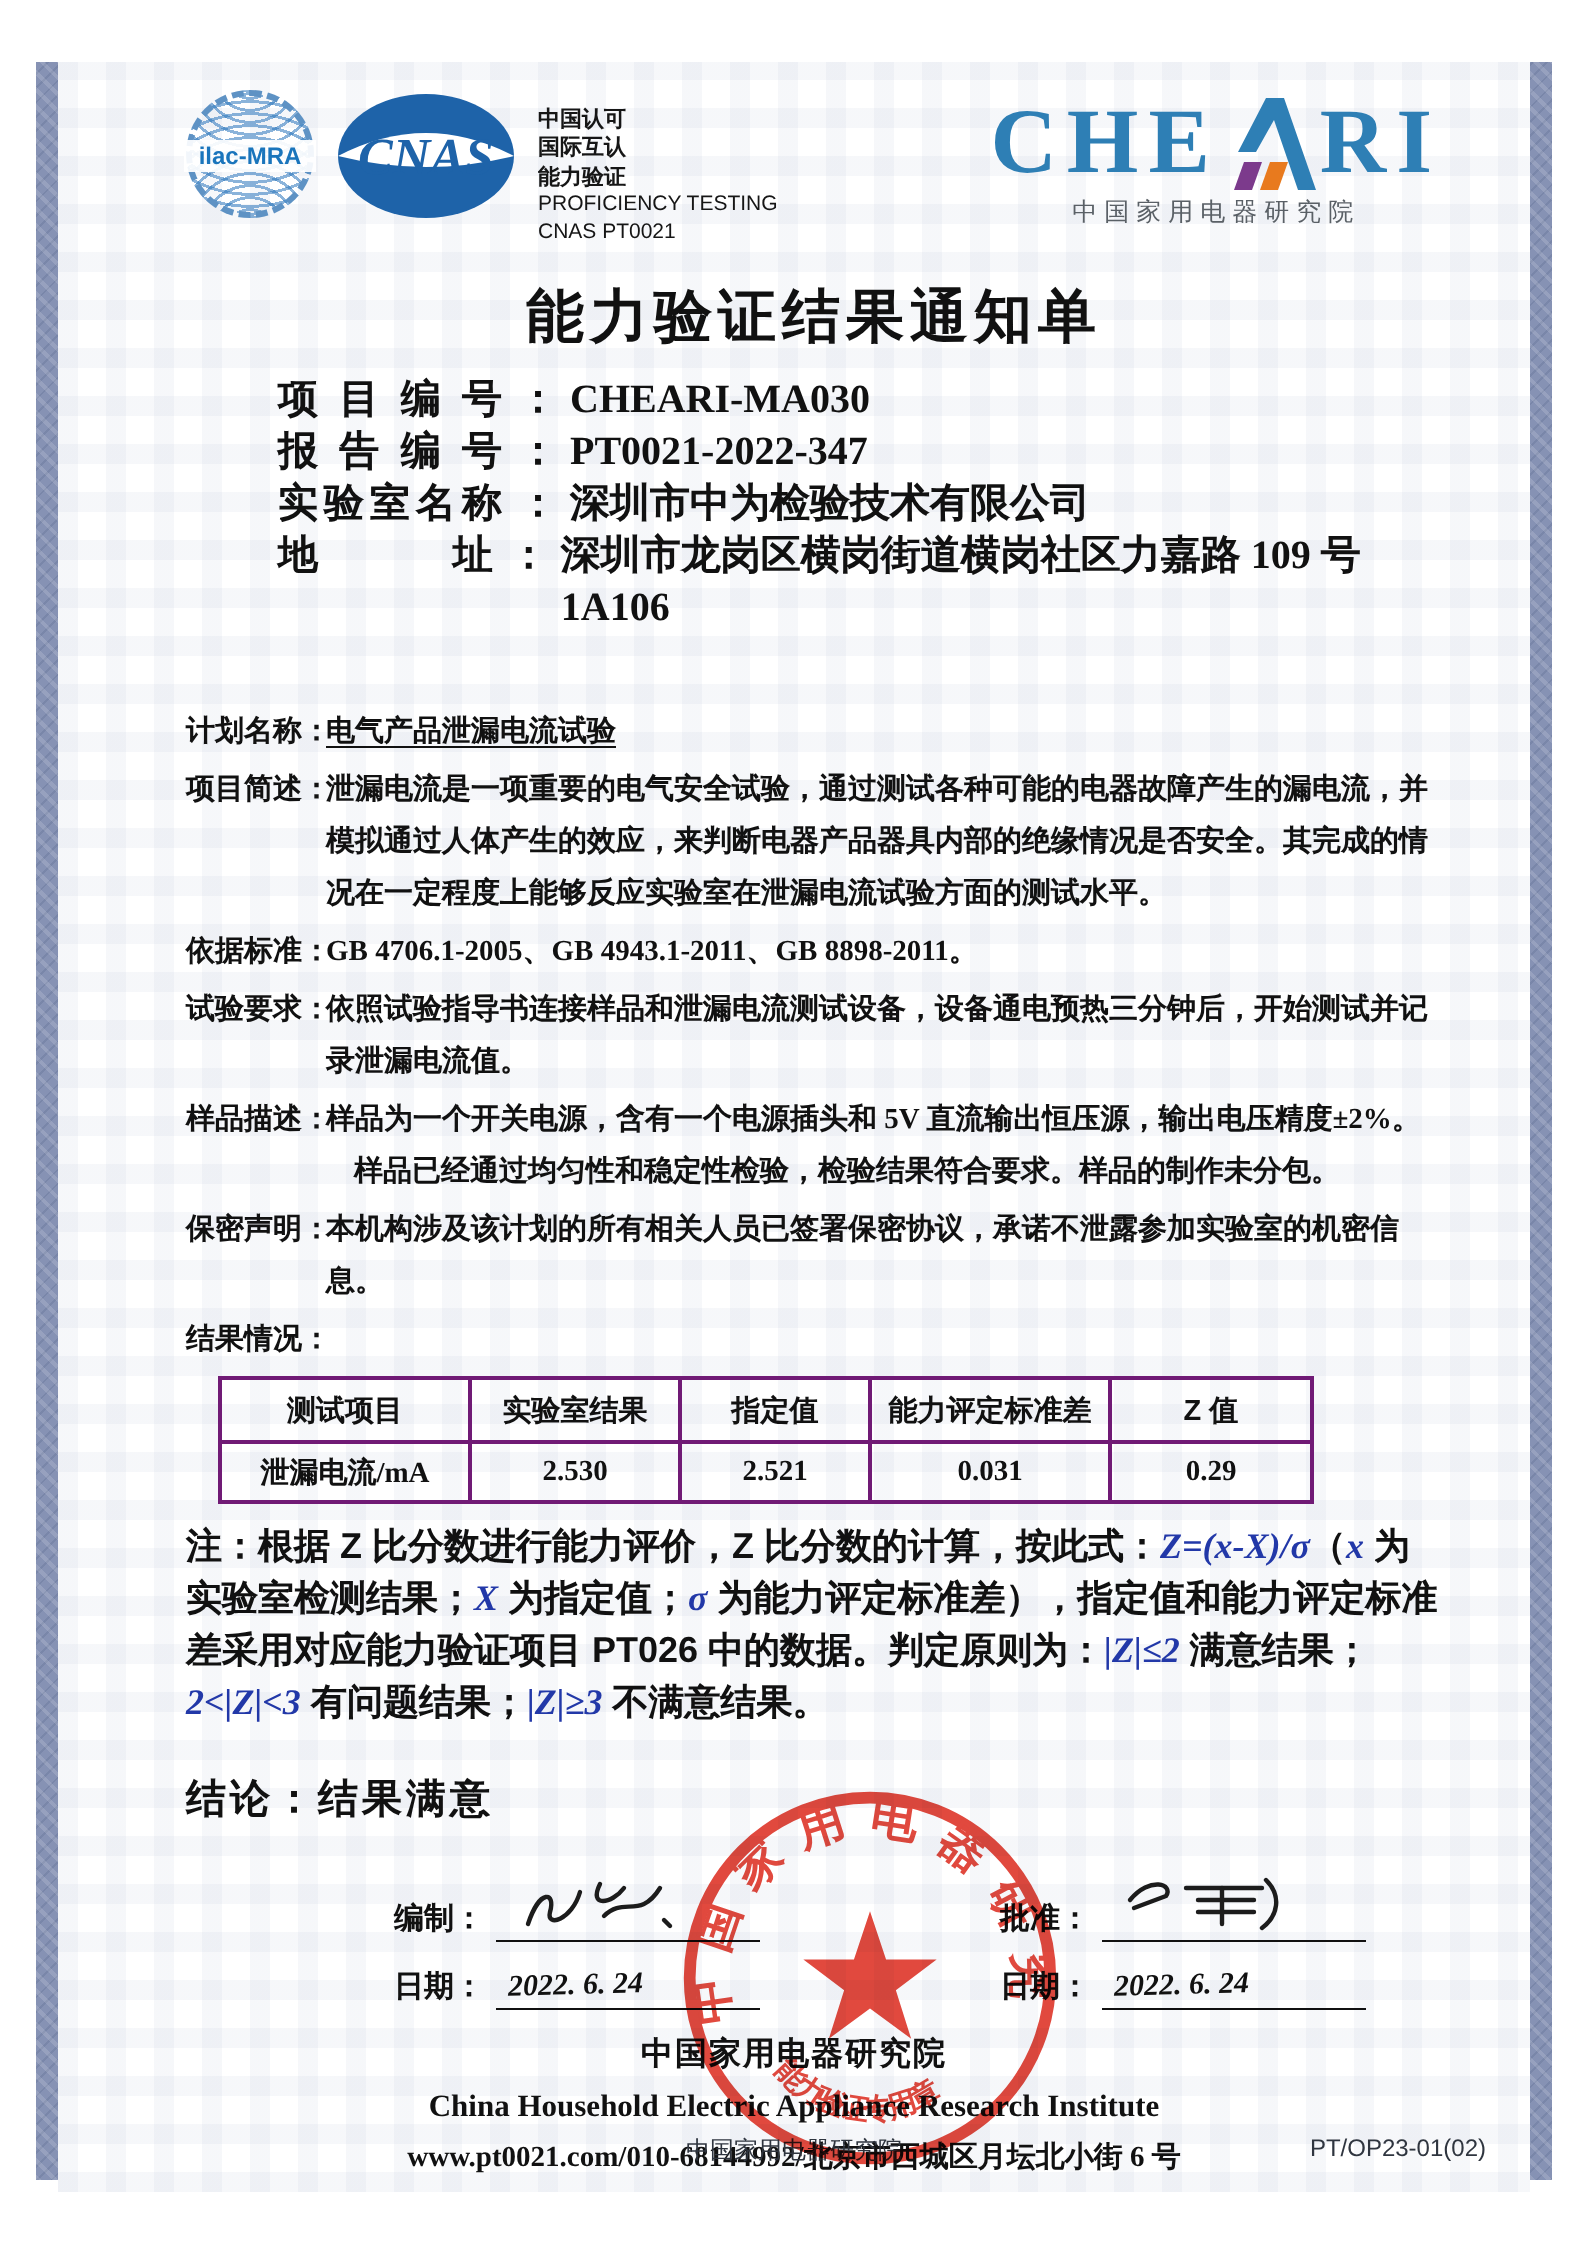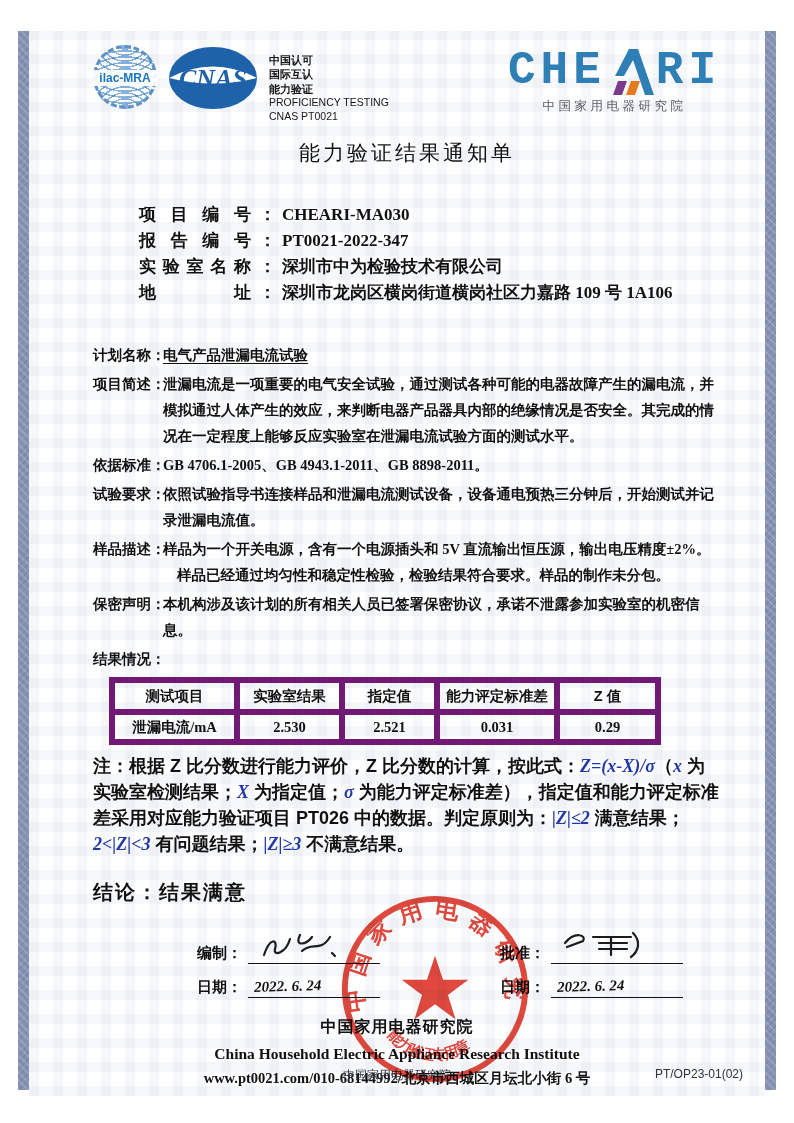--- a/index.html
+++ b/index.html
@@ -41,46 +41,46 @@
   }
   .ilac .ilac-band {
     position:absolute; left:-4px; right:-4px; top:22px; height:16px; background:rgba(255,255,255,.92);
     display:flex; align-items:center; justify-content:center;
     font-weight:bold; font-size:12px; color:#1a75bc; letter-spacing:0;
   }
   .cnas-wrap { margin-left:10px; flex:0 0 auto; }
   .accred { margin-left:10px; font-size:11px; line-height:1.3; font-weight:bold; color:#161616; padding-top:8px; }
   .accred .en { font-weight:normal; font-size:10.5px; }
   .cheari { margin-left:auto; padding-top:2px; text-align:center; }
-  .cheari-letters { display:flex; align-items:flex-end; color:#2e7fb5; font-weight:bold; font-size:46px; line-height:1; letter-spacing:5px; font-family:Liberation Mono, monospace; }
+  .cheari-letters { display:flex; align-items:flex-end; color:#2e7fb5; font-weight:bold; font-size:46px; line-height:1; letter-spacing:5px; font-family:Liberation Serif, serif; }
   .cheari-letters svg { margin:0 2px -1px 2px; }
   .cheari-sub { margin-top:4px; font-size:12.5px; color:#5a6066; letter-spacing:3.5px; font-weight:normal; }
 
   
-  .doc-title { text-align:center; font-size:21px; font-weight:normal; letter-spacing:3px; margin-top:16px; }
-
-  
-  .info { margin-top:35px; font-size:17px; font-weight:bold; }
+  .doc-title { text-align:center; font-size:29px; font-weight:bold; letter-spacing:3px; margin-top:16px; }
+
+  
+  .info { margin-top:8px; font-size:20px; font-weight:bold; }
   .info-row { display:flex; line-height:26px; margin-left:46px; }
   .f-label { display:inline-block; width:112px; text-align:justify; text-align-last:justify; }
   .f-sep { margin:0 6px 0 8px; }
   .f-value { font-family:"Liberation Serif","DejaVu Serif",serif; }
 
   
   .sections { margin-top:36px; font-size:14.5px; font-weight:bold; }
   .sec { display:grid; grid-template-columns:70px 1fr; line-height:26px; margin-bottom:3px; }
   .sec .sec-label { white-space:nowrap; }
   .sec .sec-content { font-family:"Liberation Serif","DejaVu Serif",serif; }
   .u { text-decoration:underline; text-underline-offset:3px; }
   .indent1 { display:inline-block; margin-left:14px; }
 
   
   table.result { border-collapse:collapse; margin:5px 0 8px 16px; table-layout:fixed; }
   table.result th, table.result td {
-    border:6px solid #701a75; text-align:center; font-size:14.5px; font-weight:bold;
+    border:2px solid #701a75; text-align:center; font-size:14.5px; font-weight:bold;
   }
   table.result th { height:32px; }
   table.result td { height:30px; font-family:"Liberation Serif","DejaVu Serif",serif; }
 
   
   .note { font-size:18px; font-weight:bold; line-height:26px; margin-top:2px; }
   .note .math { color:#2238a8; font-style:italic; font-family:"Liberation Serif","DejaVu Serif",serif; }
 
   
   .conclusion { text-align:left; font-size:20px; font-weight:bold; letter-spacing:2px; margin-top:22px; }

